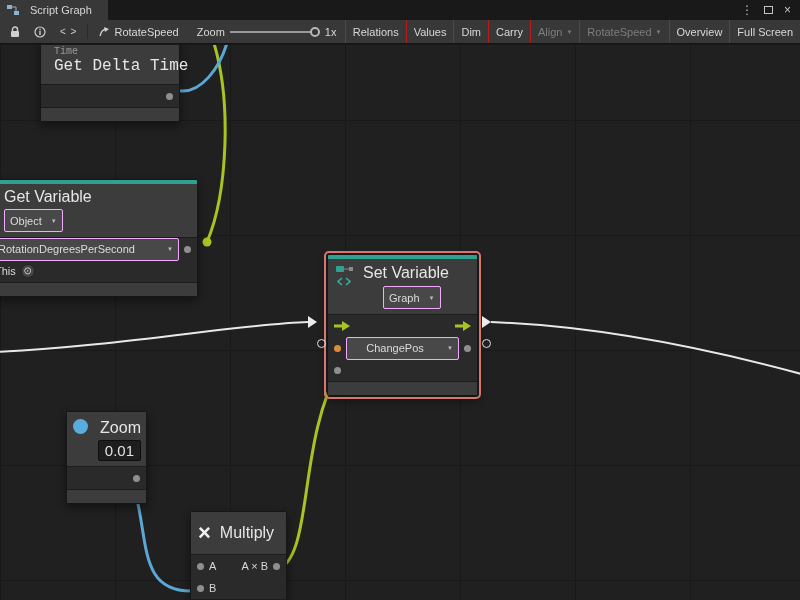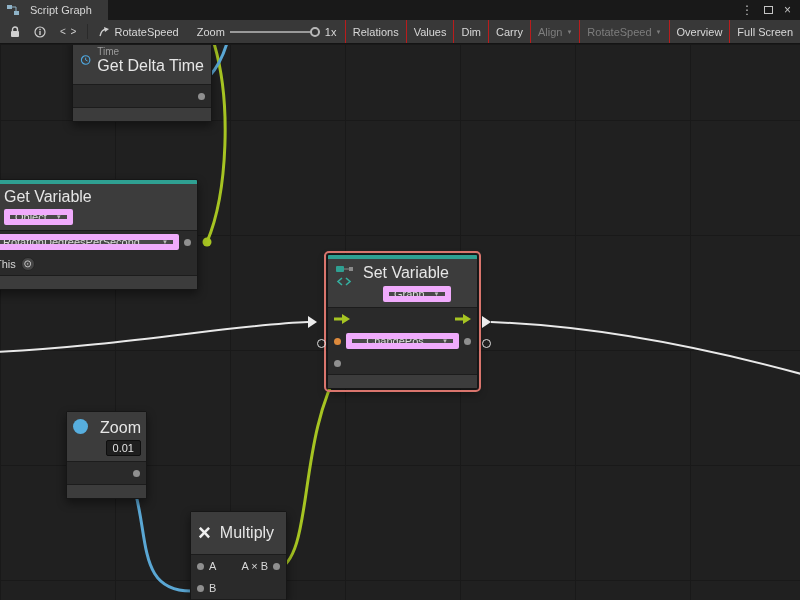--- a/index.html
+++ b/index.html
@@ -48,36 +48,36 @@
   .node.selected { outline:2px solid #d9756d; outline-offset:1px; }
   .accent { height:4px; background:#2fa092; border-radius:1px 1px 0 0; }
   .n-header { background:#3c3c3c; display:flex; align-items:center; gap:6px; padding:5px 7px; }
   .n-title { font-size:16px; color:#e6e6e6; white-space:nowrap; }
   .sup { font-size:10px; color:#9a9a9a; }
   .n-body { background:#2a2a2a; border-top:1px solid #1c1c1c; border-bottom:1px solid #1c1c1c; }
   .prow { height:22px; display:flex; align-items:center; gap:5px; padding:0 6px; }
   .n-footer { height:13px; background:#3c3c3c; }
   .dot { width:7px; height:7px; border-radius:50%; background:#8f8f8f; flex:none; }
   .dot.orange { background:#de8a3c; }
-  .dd { background:#484848; border:6px solid #f0abfc; border-radius:2px; color:#dcdcdc;
-    font-size:11px; height:16px; padding:0 5px; display:inline-flex; align-items:center;
+  .dd { background:#484848; border:1px solid #f0abfc; border-radius:2px; color:#dcdcdc;
+    font-size:11px; height:23px; padding:0 5px; display:inline-flex; align-items:center;
     gap:9px; white-space:nowrap; overflow:hidden; }
   .flow-arrow { flex:none; }
 
   
   .wtri { position:absolute; z-index:3; width:0; height:0;
     border-top:6px solid transparent; border-bottom:6px solid transparent;
     border-left:9px solid #ececec; }
   .wring { position:absolute; z-index:3; width:9px; height:9px; border-radius:50%;
     border:1.5px solid #dedede; }
 
   .float-icon { width:15px; height:15px; border-radius:50%; background:#57aede; flex:none; }
   .mult-x { font-size:22px; font-weight:bold; color:#f0f0f0; line-height:18px; }
   .valuebox { background:#1e1e1e; border:1px solid #0e0e0e; border-radius:2px;
-    padding:1px 6px; font-size:11px; color:#e2e2e2; }
+    padding:1px 6px; font-size:15px; color:#e2e2e2; }
   .target-btn { width:14px; height:14px; border-radius:7px; background:#454545;
     border:1px solid #242424; color:#cfcfcf; font-size:10px; line-height:12px;
     text-align:center; flex:none; }
 </style>
 </head>
 <body>
 
 <div class="window">
 
   <div class="tabbar">
@@ -163,21 +163,21 @@
     <svg class="wires" viewBox="0 0 800 555" width="800" height="555">
       <path d="M -5 307 C 120 301, 240 279, 308 277" stroke="#e9e9e9" stroke-width="2" fill="none"></path>
       <path d="M 491 277 C 600 281, 710 304, 805 330" stroke="#e9e9e9" stroke-width="2" fill="none"></path>
       <path d="M 207 197 C 227 150, 233 55, 212 -8" stroke="#a6c422" stroke-width="3" fill="none"></path>
       <circle cx="207" cy="197" r="4.5" fill="#a6c422"></circle>
       <path d="M 276 526 C 315 512, 296 398, 341 320" stroke="#a6c422" stroke-width="3" fill="none"></path>
       <path d="M 175 45 C 200 52, 222 22, 229 -10" stroke="#5aa7d4" stroke-width="3" fill="none"></path>
       <path d="M 133 439 C 150 492, 136 549, 195 546" stroke="#5aa7d4" stroke-width="3" fill="none"></path>
     </svg>
 
-    <div class="node" style="left:72px; top:-10px; width:140px;">
+    <div class="node" style="left:40px; top:-10px; width:140px;font-family:Liberation Mono, monospace;">
       <div class="n-header" style="height:48px;">
         <svg width="24" height="24" viewBox="0 0 24 24">
           <circle cx="12" cy="12" r="9" stroke="#4fa8e0" stroke-width="2.4" fill="none"></circle>
           <path d="M12 7 V12 L16 14" stroke="#4fa8e0" stroke-width="2" fill="none"></path>
         </svg>
         <div>
           <div class="sup">Time</div>
           <div class="n-title">Get Delta Time</div>
         </div>
       </div>

